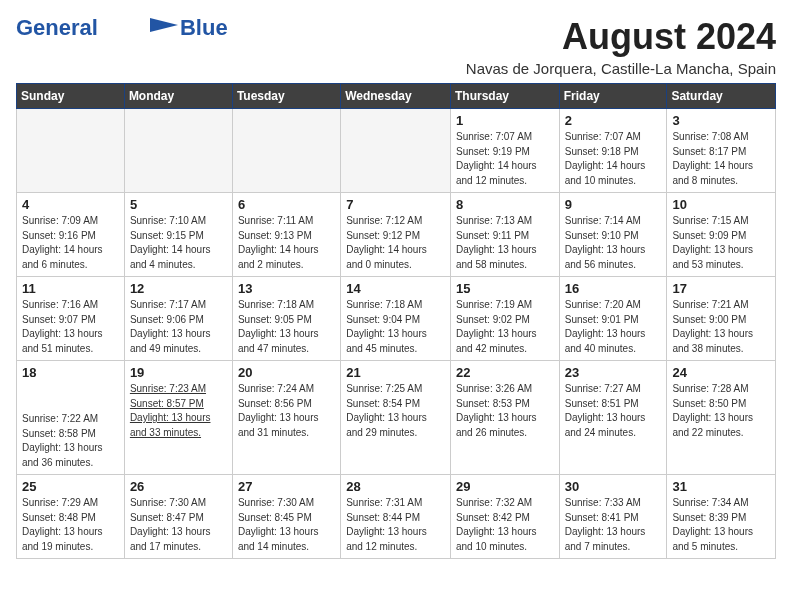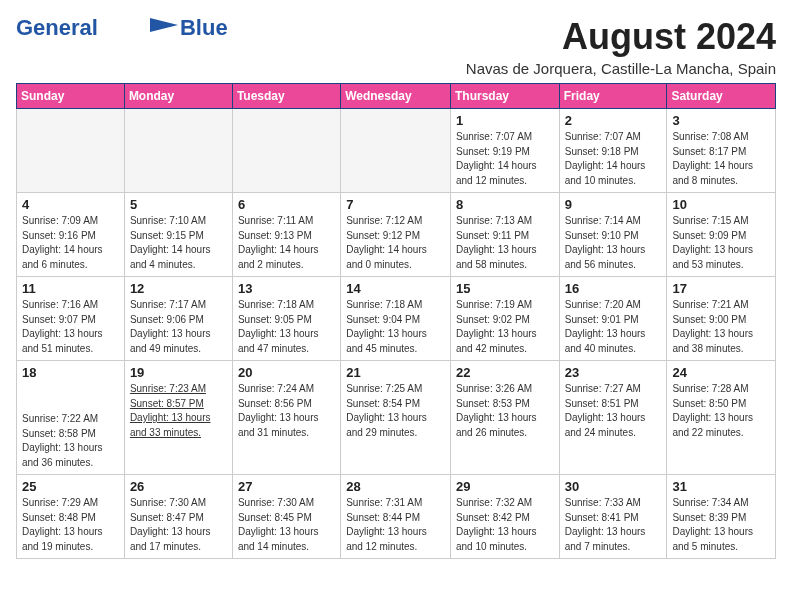--- a/index.html
+++ b/index.html
@@ -47,21 +47,21 @@
       color: #333;
       margin-top: 2px;
     }
     .calendar {
       width: 100%;
       border-collapse: collapse;
       border: 1px solid #ccc;
       margin-top: 6px;
     }
     .calendar th {
-      background: #ec4899;
+      background: #404040;
       color: #fff;
       font-size: 12px;
       font-weight: bold;
       padding: 5px 4px;
       text-align: left;
       border: 1px solid #1a4080;
     }
     .calendar td {
       vertical-align: top;
       border: 1px solid #ccc;

